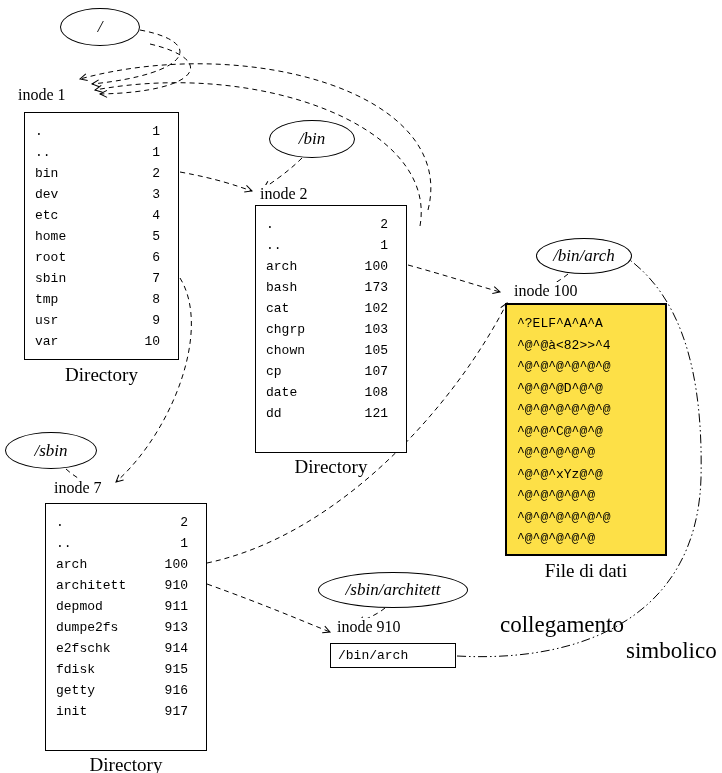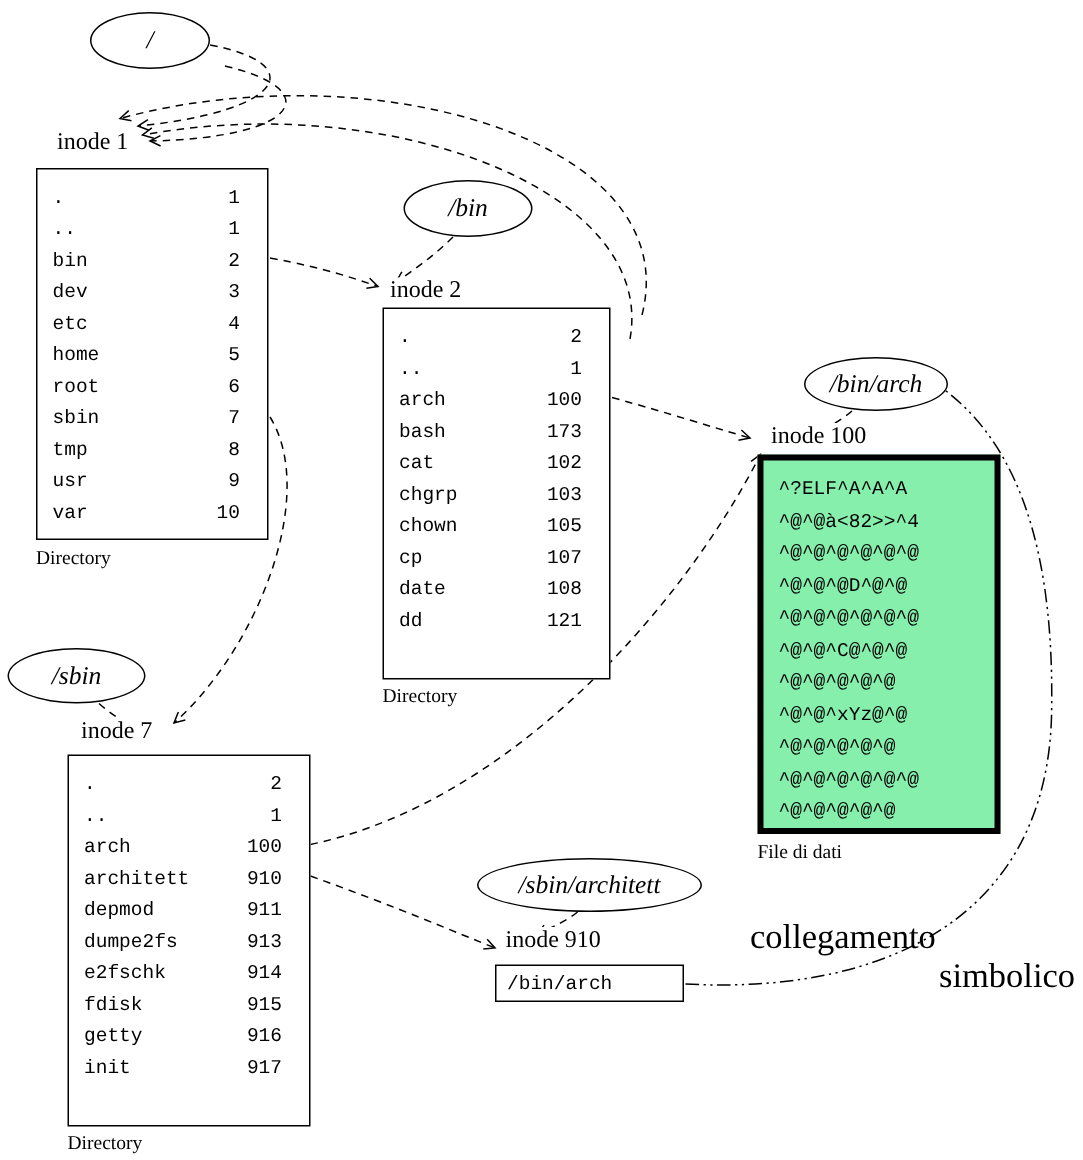--- a/index.html
+++ b/index.html
@@ -10,25 +10,25 @@
   .links { position:absolute; left:0; top:0; pointer-events:none; }
   .ellipse { position:absolute; border:1px solid #000; border-radius:50%;
              display:flex; align-items:center; justify-content:center;
              font-style:italic; font-size:17px; background:#fff; }
   .node-title { position:absolute; font-size:16px; background:#fff; padding:0 2px; }
   .dirbox { position:absolute; border:1px solid #000; background:#fff;
             padding:8px 18px 8px 10px; }
   .row { display:flex; justify-content:space-between;
          font-family:"Liberation Mono", monospace; font-size:13px;
          line-height:21px; white-space:pre; }
-  .filebox { position:absolute; border:4px solid #000000; background:#86efac;
+  .filebox { position:absolute; border:2px solid #000000; background:#fde047;
              padding:8px 6px 8px 10px; }
   .fline { font-family:"Liberation Mono", monospace; font-size:13px;
            line-height:21.5px; white-space:pre; }
-  .caption { position:absolute; text-align:left; font-size:13px; }
+  .caption { position:absolute; text-align:center; font-size:19px; }
   .symbox { position:absolute; border:1px solid #000; background:#fff;
             font-family:"Liberation Mono", monospace; font-size:13px;
             display:flex; align-items:center; padding-left:7px; }
   .freetext { position:absolute; font-size:23px; }
 </style>
 </head>
 <body>
 
 <div class="stage">
 
@@ -65,21 +65,21 @@
   <div class="ellipse" style="left:536px;top:238px;width:96px;height:36px">
     <span>/bin/arch</span>
   </div>
   <div class="ellipse" style="left:5px;top:432px;width:92px;height:37px">
     <span>/sbin</span>
   </div>
   <div class="ellipse" style="left:318px;top:572px;width:150px;height:36px">
     <span>/sbin/architett</span>
   </div>
 
-  <div class="node-title" style="left:36px;top:86px">inode 1</div>
+  <div class="node-title" style="left:16px;top:86px">inode 1</div>
   <div class="dirbox" style="left:24px;top:112px;width:155px;height:248px">
     <div class="row"><span>.</span><span>1</span></div>
     <div class="row"><span>..</span><span>1</span></div>
     <div class="row"><span>bin</span><span>2</span></div>
     <div class="row"><span>dev</span><span>3</span></div>
     <div class="row"><span>etc</span><span>4</span></div>
     <div class="row"><span>home</span><span>5</span></div>
     <div class="row"><span>root</span><span>6</span></div>
     <div class="row"><span>sbin</span><span>7</span></div>
     <div class="row"><span>tmp</span><span>8</span></div>

